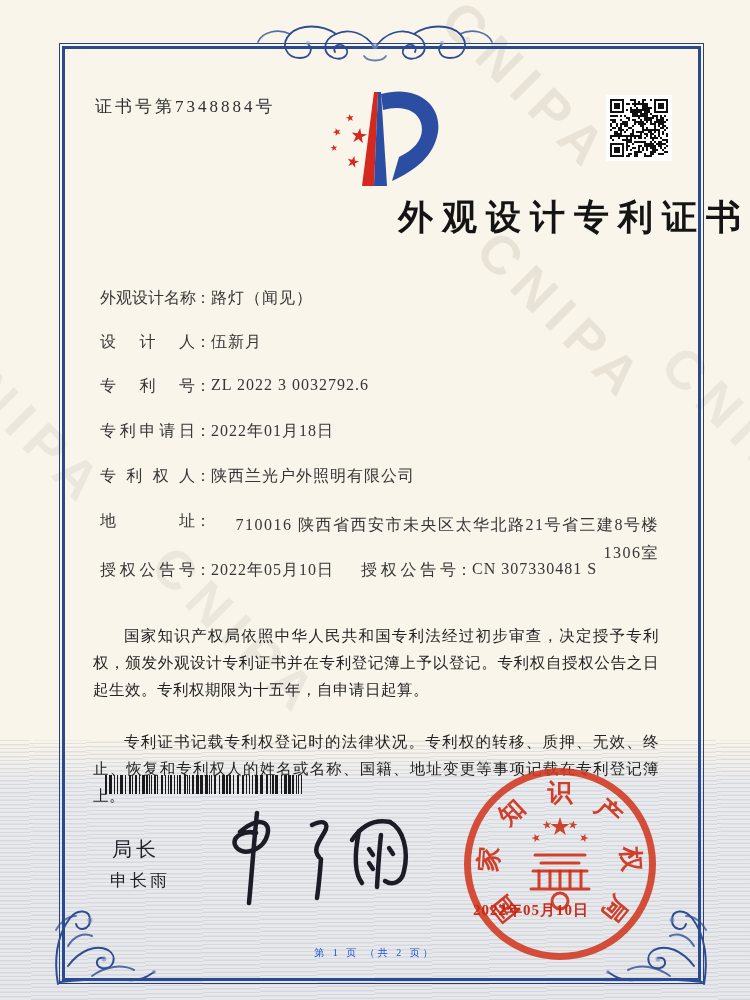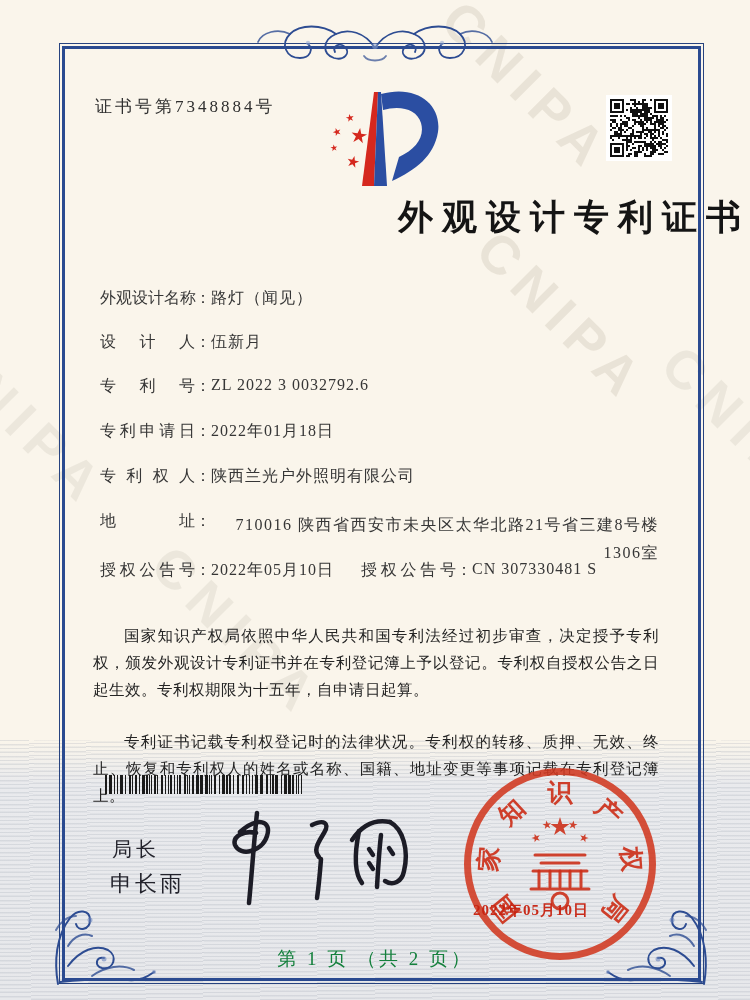--- a/index.html
+++ b/index.html
@@ -79,21 +79,21 @@
     font-size:15.5px; line-height:27px; color:#242424;
     text-align:justify; letter-spacing:.5px;
   }
   .body-text p { text-indent:2em;margin-top:25px; }
 
   
   .barcode { position:absolute; left:105px; top:775px; }
 
   
   .sig-title { position:absolute; left:112px; top:836px; font-size:20px; letter-spacing:4px; color:#23232c; }
-  .sig-name  { position:absolute; left:110px; top:869px; font-size:22px; letter-spacing:3px; color:#23232c; }
+  .sig-name  { position:absolute; left:110px; top:869px; font-size:17px; letter-spacing:3px; color:#23232c; }
   .sig-script { position:absolute; left:212px; top:808px; }
 
   
   .seal {
     position:absolute; left:464px; top:768px; width:192px; height:192px;
     border:7px solid rgba(208,56,32,.88); border-radius:50%;
   }
   .seal-char {
     position:absolute; left:50%; top:50%;
     font-size:25px; font-weight:bold; color:rgba(204,48,26,.92);
@@ -103,21 +103,21 @@
   .seal-emblem { position:absolute; left:50%; top:50%; transform:translate(-50%,-50%); }
   .seal-date {
     position:absolute; left:473px; top:901px; width:180px;
     font-size:15px; font-weight:bold; letter-spacing:1px;
     color:rgba(198,34,16,.95); white-space:nowrap;
   }
 
   
   .page-no {
     position:absolute; left:0; right:0; top:946px; text-align:center;
-    font-size:19px; letter-spacing:3px; color:#15803d;
+    font-size:10px; letter-spacing:3px; color:#1d4ed8;
   }
 </style>
 </head>
 <body>
 
 <div class="page">
 
   <div class="lower-zone">
     <div class="waves"></div>
   </div>

